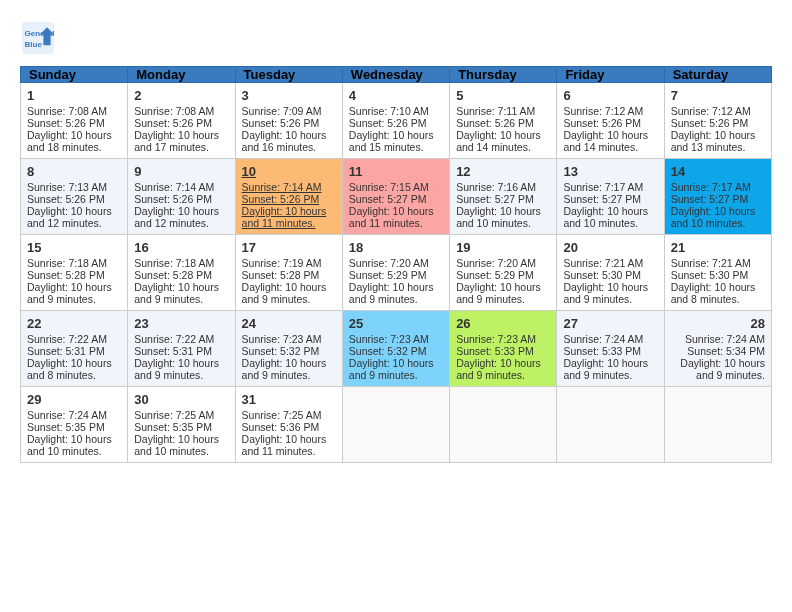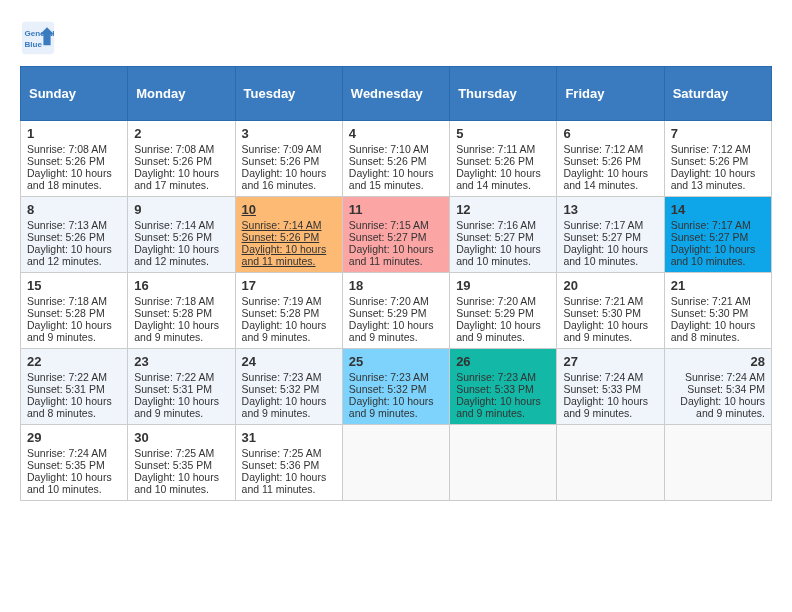--- a/index.html
+++ b/index.html
@@ -42,23 +42,23 @@
     .location {
       font-size: 14px;
       color: #555;
     }
     .calendar {
       width: 100%;
       border-collapse: collapse;
     }
     .calendar th {
       background: #3a7bbf;
-      color: #ffffff;
+      color: #000000;
       text-align: left;
-      padding: 19px 8px;
+      padding: 0 8px;
       font-size: 13px;
       border: 1px solid #2a6aaf;
     }
     .calendar td {
       border: 1px solid #ccc;
       vertical-align: top;
       padding: 5px 6px;
       font-size: 10.5px;
       color: #333;
       width: calc(100% / 7);
@@ -213,21 +213,21 @@
       <span>Sunset: 5:31 PM</span><br>
       <span>Daylight: 10 hours and 9 minutes.</span></td>
         <td class="" style="background: rgb(240, 244, 251); margin-left: 13px;"><span class="day-number">24</span>
       <span>Sunrise: 7:23 AM</span><br>
       <span>Sunset: 5:32 PM</span><br>
       <span>Daylight: 10 hours and 9 minutes.</span></td>
         <td class="" style="background: #7dd3fc; margin-left: 32px;"><span class="day-number">25</span>
       <span>Sunrise: 7:23 AM</span><br>
       <span>Sunset: 5:32 PM</span><br>
       <span>Daylight: 10 hours and 9 minutes.</span></td>
-        <td class="" style="background: #14b8a6;"><span class="day-number">26</span>
+        <td class="" style="background: #bef264;"><span class="day-number">26</span>
       <span>Sunrise: 7:23 AM</span><br>
       <span>Sunset: 5:33 PM</span><br>
       <span>Daylight: 10 hours and 9 minutes.</span></td>
         <td class="" style="background: rgb(240, 244, 251);"><span class="day-number">27</span>
       <span>Sunrise: 7:24 AM</span><br>
       <span>Sunset: 5:33 PM</span><br>
       <span>Daylight: 10 hours and 9 minutes.</span></td>
         <td class="" style="background: rgb(240, 244, 251); text-align: right;"><span class="day-number">28</span>
       <span>Sunrise: 7:24 AM</span><br>
       <span>Sunset: 5:34 PM</span><br>

